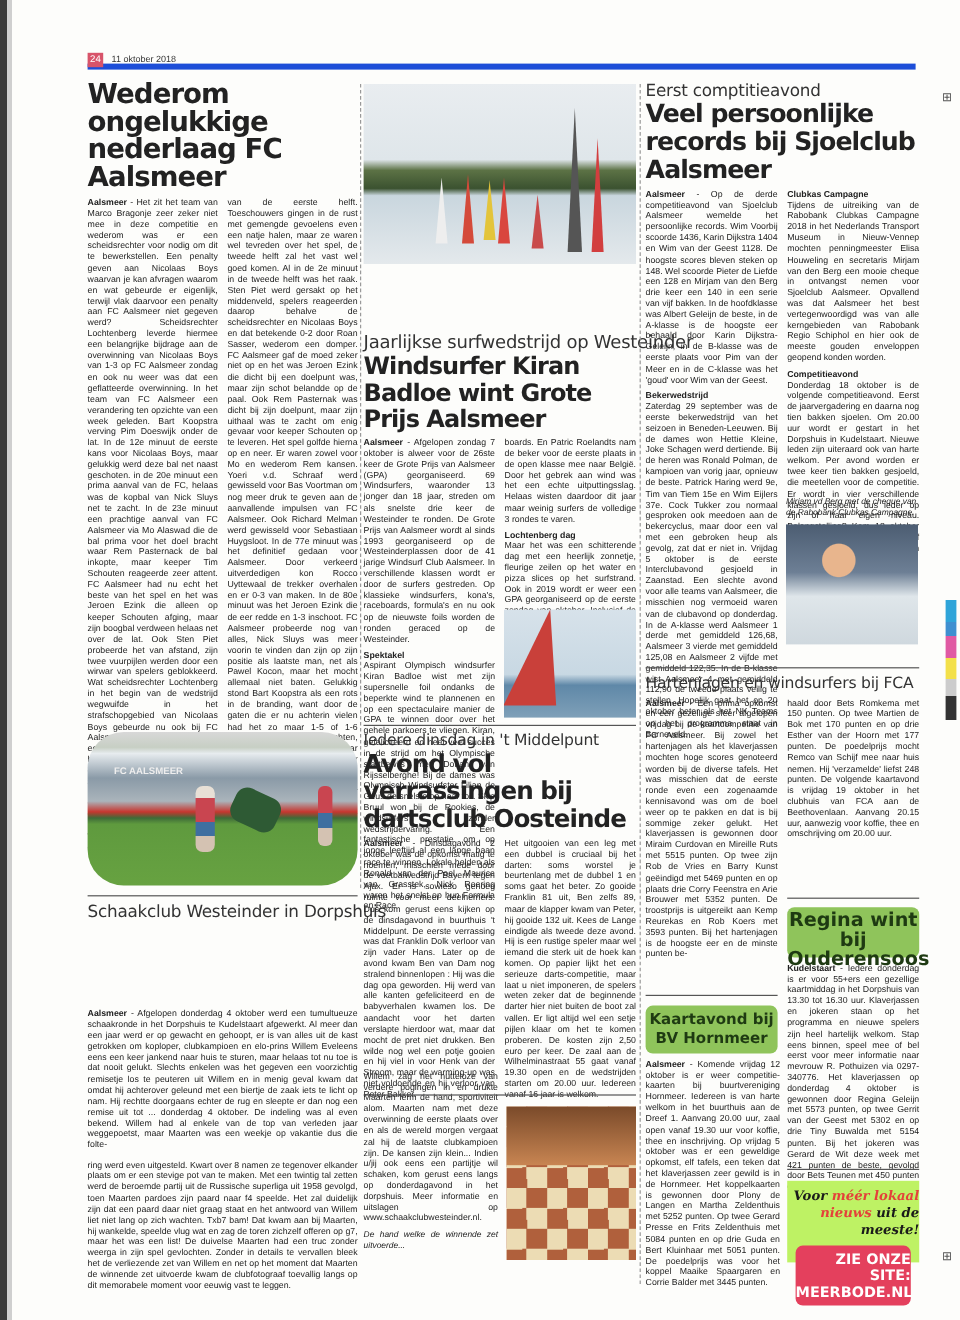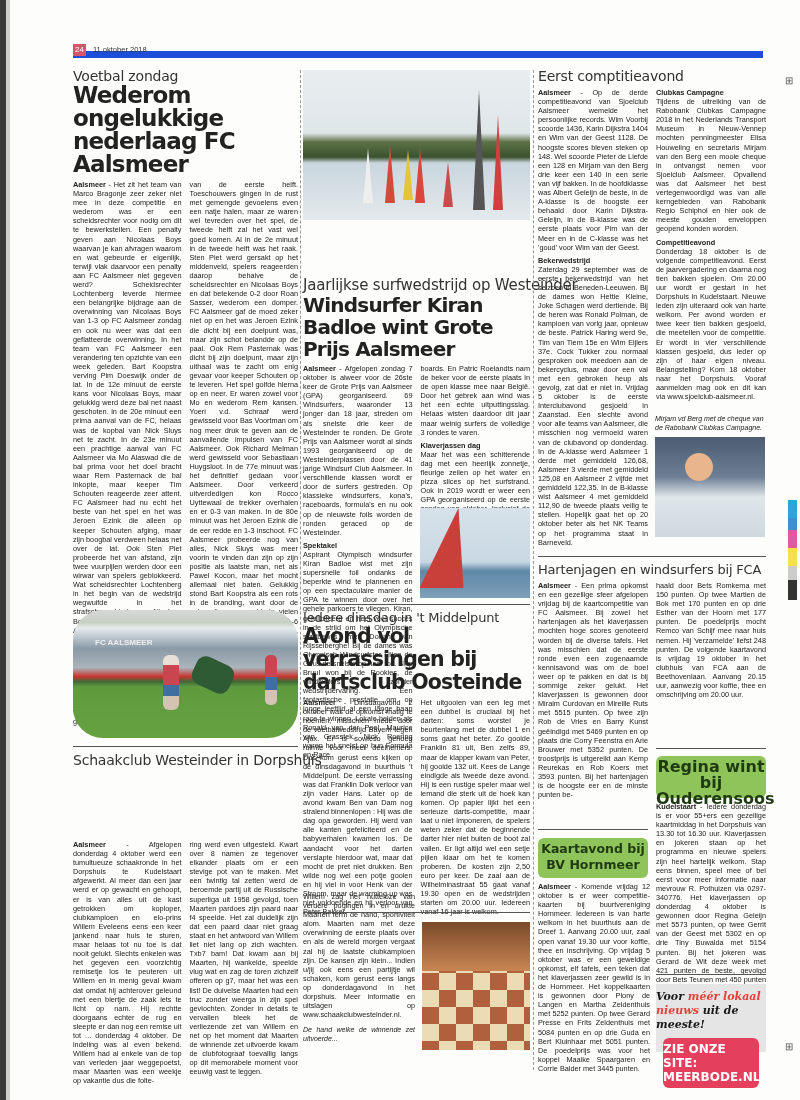--- a/index.html
+++ b/index.html
@@ -1,20 +1,20 @@
 <!DOCTYPE html>
 <html><head>
 <meta charset="utf-8">
 <style>
   * { box-sizing: border-box; margin: 0; padding: 0; }
   html, body { width: 800px; height: 1100px; background: #fdfdfb; overflow: hidden; }
   body { position: relative; font-family: "Liberation Sans", sans-serif; color: #1a1a1a; }
   .scan-edge { position: absolute; left: 0; top: 0; width: 6px; height: 1100px; background: #3a3a3a; }
   .scan-edge2 { position: absolute; left: 6px; top: 0; width: 4px; height: 1100px; background: #cfcfcf; }
-  .page-header { position: absolute; left: 73px; top: 43px; width: 690px; height: 15px; border-bottom: 7px solid #1d4ed8; }
+  .page-header { position: absolute; left: 73px; top: 43px; width: 690px; height: 15px; border-bottom: 5px solid #1d4ed8; }
   .page-num { position: absolute; left: 0; top: 1px; width: 13px; height: 12px; background: #d8546a; color: #fff; font-size: 8px; text-align: center; line-height: 12px; }
   .page-date { position: absolute; left: 20px; top: 2px; font-size: 7.5px; color: #333; }
 
   .article { position: absolute; }
   .kicker { font-family: "DejaVu Sans", sans-serif; font-size: 14px; color: #333; letter-spacing: -0.2px; white-space: nowrap; }
   .headline { font-family: "DejaVu Sans", sans-serif; font-weight: bold; font-size: 23px; line-height: 23px; color: #222; letter-spacing: -0.8px; }
   .cols { display: flex; gap: 8px; margin-top: 4px; }
   .col { flex: 1; font-size: 7.3px; line-height: 9.1px; text-align: justify; color: #222; }
   .col p { margin-bottom: 3px; }
   .col b.lead { font-weight: bold; }
@@ -27,58 +27,57 @@
   .photo { position: absolute; overflow: hidden; }
   .ph-surf { background: linear-gradient(#e9edf0 0%, #dfe6ea 42%, #5c7245 48%, #3b5230 58%, #c9d6de 62%, #e4e9ec 100%); }
   .ph-surf .sail { position: absolute; width: 0; height: 0; border-left: 5px solid transparent; border-right: 5px solid transparent; }
   .ph-soccer { background: linear-gradient(#d8d8d8 0%, #c7cfc4 10%, #e7ecef 14%, #8a9aa7 30%, #aab4bb 45%, #c7362f 52%, #3e6b38 56%, #5f9a3e 60%, #67a241 100%); border-radius: 30px; }
   .ph-sail2 { background: linear-gradient(#d7e2ea 0%, #c8d8e3 60%, #5f88a8 70%, #7fa0b8 100%); }
   .ph-woman { background: radial-gradient(circle at 40% 30%, #e8b58d 0 14%, transparent 15%), linear-gradient(#4c5d72 0%, #6d7f95 40%, #dfe6ea 60%, #cfd8de 100%); }
   .ph-chess { background: repeating-conic-gradient(#b0603c 0 25%, #ecdcb4 0 50%) 0 0/34px 34px; }
   .ph-chess::before { content: ""; position: absolute; left: 0; top: 0; right: 0; height: 38%; background: linear-gradient(#7a4a2a, #c88552); }
 
   .green-box { position: absolute; background: #8fc45b; border-radius: 6px; text-align: center; font-family: "DejaVu Sans", sans-serif; font-weight: bold; color: #1e3a12; }
-  .ad { position: absolute; background: #e5e5e5; text-align: left; }
+  .ad { position: absolute; background: #bef264; text-align: right; }
   .ad-line1 { font-family: "DejaVu Serif", serif; font-style: italic; font-weight: bold; font-size: 11px; line-height: 14px; margin-top: 6px; }
   .ad-line1 .red { color: #e4413a; }
   .ad-btn { margin: 6px auto 0; width: 96px; background: #e4405d; border-radius: 6px; color: #fff; font-family: "DejaVu Sans", sans-serif; font-weight: bold; font-size: 12px; line-height: 14px; padding: 4px 0; }
   .colorbar { position: absolute; left: 788px; width: 9px; }
   .reg-mark { position: absolute; font-size: 10px; color: #555; }
 </style>
 </head>
 <body>
 
 <div class="scan-edge"></div>
 <div class="scan-edge2"></div>
 
 <div class="page-header">
   <span class="page-num">24</span>
   <span class="page-date">11 oktober 2018</span>
 </div>
 
 <div class="article" style="left:73px; top:68px; width:225px;">
-  <div class="kicker">Voetbal zondag</div>
   <div class="headline">Wederom ongelukkige nederlaag FC Aalsmeer</div>
   <div class="cols" style="height:500px;">
     <div class="col"><b class="lead">Aalsmeer</b><span> - Het zit het team van Marco Bragonje zeer zeker niet mee in deze competitie en wederom was er een scheidsrechter voor nodig om dit te bewerkstellen. Een penalty geven aan Nicolaas Boys waarvan je kan afvragen waarom en wat gebeurde er eigenlijk, terwijl vlak daarvoor een penalty aan FC Aalsmeer niet gegeven werd? Scheidsrechter Lochtenberg leverde hiermee een belangrijke bijdrage aan de overwinning van Nicolaas Boys van 1-3 op FC Aalsmeer zondag en ook nu weer was dat een geflatteerde overwinning. In het team van FC Aalsmeer een verandering ten opzichte van een week geleden. Bart Koopstra verving Pim Doeswijk onder de lat. In de 12e minuut de eerste kans voor Nicolaas Boys, maar gelukkig werd deze bal net naast geschoten. in de 20e minuut een prima aanval van de FC, helaas was de kopbal van Nick Sluys net te zacht. In de 23e minuut een prachtige aanval van FC Aalsmeer via Mo Alaswad die de bal prima voor het doel bracht waar Rem Pasternack de bal inkopte, maar keeper Tim Schouten reageerde zeer attent. FC Aalsmeer had nu echt het beste van het spel en het was Jeroen Ezink die alleen op keeper Schouten afging, maar zijn boogbal verdween helaas net over de lat. Ook Sten Piet probeerde het van afstand, zijn twee vuurpijlen werden door een wirwar van spelers geblokkeerd. Wat scheidsrechter Lochtenberg in het begin van de wedstrijd wegwuifde in het strafschopgebied van Nicolaas Boys gebeurde nu ook bij FC Aalsmeer. In de 30e minuut bij een zeer lichte overtreding was het raak en wees hij tot ontsteltenis van iedereen naar de stip en was het voor Peter Burgmeijer een koud kunstje om de bal erin te schieten: 0-1 en op dat moment onverdiend. De ploeg van Marco Bragonje bleef voetballen en dicteerde voor een groot gedeelte de rest</span></div>
     <div class="col"><span>van de eerste helft. Toeschouwers gingen in de rust met gemengde gevoelens even een natje halen, maar ze waren wel tevreden over het spel, de tweede helft zal het vast wel goed komen. Al in de 2e minuut in de tweede helft was het raak. Sten Piet werd gersakt op het middenveld, spelers reageerden daarop behalve de scheidsrechter en Nicolaas Boys en dat betekende 0-2 door Roan Sasser, wederom een domper. FC Aalsmeer gaf de moed zeker niet op en het was Jeroen Ezink die dicht bij een doelpunt was, maar zijn schot belandde op de paal. Ook Rem Pasternak was dicht bij zijn doelpunt, maar zijn uithaal was te zacht om enig gevaar voor keeper Schouten op te leveren. Het spel golfde hierna op en neer. Er waren zowel voor Mo en wederom Rem kansen. Yoeri v.d. Schraaf werd gewisseld voor Bas Voortman om nog meer druk te geven aan de aanvallende impulsen van FC Aalsmeer. Ook Richard Melman werd gewisseld voor Sebastiaan Huygsloot. In de 77e minuut was het definitief gedaan voor Aalsmeer. Door verkeerd uitverdedigen kon Rocco Uyttewaal de trekker overhalen en er 0-3 van maken. In de 80e minuut was het Jeroen Ezink die de eer redde en 1-3 inschoot. FC Aalsmeer probeerde nog van alles, Nick Sluys was meer voorin te vinden dan zijn op zijn positie als laatste man, net als Pawel Kocon, maar het mocht allemaal niet baten. Gelukkig stond Bart Koopstra als een rots in de branding, want door de gaten die er nu achterin vielen had het zo maar 1-5 of 1-6 kunnen worden. Er is gevochten, het zit gewoon niet mee, maar supporters zijn wel tevreden over het veldspel en de strijdlust. Zondag wederom thuis en nu tegen Warmunda en dan moet er echt punten gehaald worden om nog een kans te maken in deze competitie.</span><br><span class="credit" style="font-style:normal;">Foto: www.kicksfotos.nl</span></div>
   </div>
 </div>
 <div class="photo ph-soccer" style="left:73px; top:610px; width:225px; height:128px;">
   <div style="position:absolute; left:22px; top:28px; color:#eee; font-size:8px; font-weight:bold;">FC AALSMEER</div>
   <div style="position:absolute; left:90px; top:45px; width:16px; height:55px; background:linear-gradient(#e8e0d6 0 18%, #c94550 18% 55%, #3f6fa0 55% 75%, #d4c2b2 75%); border-radius:6px;"></div>
   <div style="position:absolute; left:120px; top:50px; width:40px; height:30px; background:#2e5a34; border-radius:10px; transform:rotate(25deg);"></div>
   <div style="position:absolute; left:192px; top:45px; width:12px; height:50px; background:linear-gradient(#c94550 0 45%, #3f6fa0 45% 70%, #d4c2b2 70%); border-radius:5px;"></div>
 </div>
 <div class="rule" style="left:73px; top:746px; width:225px;"></div>
 
 <div class="article" style="left:73px; top:752px; width:455px;">
   <div class="kicker">Schaakclub Westeinder in Dorpshuis</div>
 </div>
-<div class="cols" style="position:absolute; left:73px; top:836px; width:225px;">
+<div class="cols" style="position:absolute; left:73px; top:836px; width:225px;flex-direction:column;">
   <div class="col"><b class="lead">Aalsmeer</b><span> - Afgelopen donderdag 4 oktober werd een tumultueuze schaakronde in het Dorpshuis te Kudelstaart afgewerkt. Al meer dan een jaar werd er op gewacht en gehoopt, er is van alles uit de kast getrokken om koploper, clubkampioen en elo-prins Willem Eveleens eens een keer jankend naar huis te sturen, maar helaas tot nu toe is dat nooit gelukt. Slechts enkelen was het gegeven een voorzichtig remisetje los te peuteren uit Willem en in menig geval kwam dat omdat hij achterover geleund met een biertje de zaak iets te licht op nam. Hij rechtte doorgaans echter de rug en sleepte er dan nog een remise uit tot ... donderdag 4 oktober. De indeling was al even bekend. Willem had al enkele van de top van verleden jaar weggepoetst, maar Maarten was een weekje op vakantie dus die folte-</span></div>
   <div class="col"><span>ring werd even uitgesteld. Kwart over 8 namen ze tegenover elkander plaats om er een stevige pot van te maken. Met een twintig tal zetten werd de beroemde partij uit de Russische superliga uit 1958 gevolgd, toen Maarten pardoes zijn paard naar f4 speelde. Het zal duidelijk zijn dat een paard daar niet graag staat en het antwoord van Willem liet niet lang op zich wachten. Txb7 bam! Dat kwam aan bij Maarten, hij wankelde, speelde vlug wat en zag de toren zichzelf offeren op g7, maar het was een list! De duivelse Maarten had een truc zonder weerga in zijn spel gevlochten. Zonder in details te vervallen bleek het de verliezende zet van Willem en net op het moment dat Maarten de winnende zet uitvoerde kwam de clubfotograaf toevallig langs op dit memorabele moment voor eeuwig vast te leggen.</span></div>
 </div>
 <div class="col" style="position:absolute; left:303px; top:892px; width:112px;">
   <span>Willem zag het nutteloze van verdere pogingen in en drukte Maarten ferm de hand, sportiviteit alom. Maarten nam met deze overwinning de eerste plaats over en als de wereld morgen vergaat zal hij de laatste clubkampioen zijn. De kansen zijn klein... Indien u/jij ook eens een partijtje wil schaken, kom gerust eens langs op donderdagavond in het dorpshuis. Meer informatie en uitslagen op www.schaakclubwesteinder.nl.</span>
   <p class="caption" style="margin-top:6px;">De hand welke de winnende zet uitvoerde...</p>
 </div>
 <div class="photo ph-chess" style="left:422px; top:922px; width:108px; height:128px;"></div>
 
 <div class="photo ph-surf" style="left:303px; top:70px; width:227px; height:150px;">
@@ -94,21 +93,21 @@
   <div class="kicker" style="font-size:15px;margin-top:48px;">Jaarlijkse surfwedstrijd op Westeinder</div>
   <div class="headline" style="font-size:20px; line-height:22px;">Windsurfer Kiran Badloe wint Grote Prijs Aalsmeer</div>
   <div class="cols">
     <div class="col">
       <b class="lead">Aalsmeer</b><span> - Afgelopen zondag 7 oktober is alweer voor de 26ste keer de Grote Prijs van Aalsmeer (GPA) georganiseerd. 69 Windsurfers, waaronder 13 jonger dan 18 jaar, streden om als snelste drie keer de Westeinder te ronden. De Grote Prijs van Aalsmeer wordt al sinds 1993 georganiseerd op de Westeinderplassen door de 41 jarige Windsurf Club Aalsmeer. In verschillende klassen wordt er door de surfers gestreden. Op klassieke windsurfers, kona's, raceboards, formula's en nu ook op de nieuwste foils worden de ronden geraced op de Westeinder.</span>
       <span class="sub">Spektakel</span>
       <span>Aspirant Olympisch windsurfer Kiran Badloe wist met zijn supersnelle foil ondanks de beperkte wind te plannenen en op een spectaculaire manier de GPA te winnen door over het gehele parkoers te vliegen. Kiran, gefeliciteerd en heel veel succes in de strijd om het Olympische startbewijs met Dorian van Rijsselberghe! Bij de dames was Olympisch Windsurfster Lilian de Geus de snelste op haar foil. Skip Bruul won bij de Rookies, de windsurfers zonder wedstrijdervaring. Een fantastische prestatie om op jonge leeftijd al een lange baan race te winnen. Lokale helden als Ronald van der Poel, Maurice van Grasstek, Nick Roering waren het snelst op hun Formula en Race</span>
     </div>
     <div class="col">
       <span>boards. En Patric Roelandts nam de beker voor de eerste plaats in de open klasse mee naar België. Door het gebrek aan wind was het een echte uitputtingsslag. Helaas wisten daardoor dit jaar maar weinig surfers de volledige 3 rondes te varen.</span>
-      <span class="sub">Klaverjassen dag</span>
+      <span class="sub">Lochtenberg dag</span>
       <span>Maar het was een schitterende dag met een heerlijk zonnetje, fleurige zeilen op het water en pizza slices op het surfstrand. Ook in 2019 wordt er weer een GPA georganiseerd op de eerste zondag van oktober. Inclusief de welbekende tombola, die elke keer weer zo goed gevuld wordt door diverse sponsoren. Zo goed dat elke windsurfer met een mooie prijs naar huis gaat. De volledige uitslag en nog veel meer foto's zijn te vinden op www.wsca.nl.</span><br>
       <span class="credit">Foto: www.kicksfotos.nl</span>
     </div>
   </div>
 </div>
 <div class="photo ph-sail2" style="left:420px; top:508px; width:110px; height:90px;">
   <div style="position:absolute; left:8px; top:0; width:0; height:0; border-left:22px solid transparent; border-right:22px solid transparent; border-bottom:80px solid #c9403a; transform:skewX(-12deg);"></div>
 </div>
 <div class="rule" style="left:303px; top:604px; width:227px;"></div>
 
@@ -120,20 +119,21 @@
     <div class="col"><span>Het uitgooien van een leg met een dubbel is cruciaal bij het darten: soms worstel je beurtenlang met de dubbel 1 en soms gaat het beter. Zo gooide Franklin 81 uit, Ben zelfs 89, maar de klapper kwam van Peter, hij gooide 132 uit. Kees de Lange eindigde als tweede deze avond. Hij is een rustige speler maar wel iemand die sterk uit de hoek kan komen. Op papier lijkt het een serieuze darts-competitie, maar laat u niet imponeren, de spelers weten zeker dat de beginnende darter hier niet buiten de boot zal vallen. Er ligt altijd wel een setje pijlen klaar om het te komen proberen. De kosten zijn 2,50 euro per keer. De zaal aan de Wilhelminastraat 55 gaat vanaf 19.30 open en de wedstrijden starten om 20.00 uur. Iedereen vanaf 16 jaar is welkom.</span></div>
   </div>
 </div>
 <div class="rule" style="left:303px; top:912px; width:227px;"></div>
 
 <div class="vrule" style="left:300px; top:70px; height:670px;"></div>
 <div class="vrule" style="left:533px; top:70px; height:1000px;"></div>
 
 <div class="article" style="left:538px; top:68px; width:228px;">
   <div class="kicker">Eerst comptitieavond</div>
+  <div class="headline" style="font-size:21px;">Veel persoonlijke records bij Sjoelclub Aalsmeer</div>
   <div class="cols">
     <div class="col">
       <b class="lead">Aalsmeer</b><span> - Op de derde competitieavond van Sjoelclub Aalsmeer wemelde het persoonlijke records. Wim Voorbij scoorde 1436, Karin Dijkstra 1404 en Wim van der Geest 1128. De hoogste scores bleven steken op 148. Wel scoorde Pieter de Liefde een 128 en Mirjam van den Berg drie keer een 140 in een serie van vijf bakken. In de hoofdklasse was Albert Geleijn de beste, in de A-klasse is de hoogste eer behaald door Karin Dijkstra-Geleijn, in de B-klasse was de eerste plaats voor Pim van der Meer en in de C-klasse was het 'goud' voor Wim van der Geest.</span>
       <span class="sub">Bekerwedstrijd</span>
       <span>Zaterdag 29 september was de eerste bekerwedstrijd van het seizoen in Beneden-Leeuwen. Bij de dames won Hettie Kleine, Joke Schagen werd dertiende. Bij de heren was Ronald Polman, de kampioen van vorig jaar, opnieuw de beste. Patrick Haring werd 9e, Tim van Tiem 15e en Wim Eijlers 37e. Cock Tukker zou normaal gesproken ook meedoen aan de bekercyclus, maar door een val met een gebroken heup als gevolg, zat dat er niet in. Vrijdag 5 oktober is de eerste Interclubavond gesjoeld in Zaanstad. Een slechte avond voor alle teams van Aalsmeer, die misschien nog vermoeid waren van de clubavond op donderdag. In de A-klasse werd Aalsmeer 1 derde met gemiddeld 126,68, Aalsmeer 3 vierde met gemiddeld 125,08 en Aalsmeer 2 vijfde met gemiddeld 122,35. In de B-klasse wist Aalsmeer 4 met gemiddeld 112,90 de tweede plaats veilig te stellen. Hopelijk gaat het op 20 oktober beter als het NK Teams op het programma staat in Barneveld.</span>
     </div>
     <div class="col">
       <span class="sub" style="margin-top:0;">Clubkas Campagne</span>
       <span>Tijdens de uitreiking van de Rabobank Clubkas Campagne 2018 in het Nederlands Transport Museum in Nieuw-Vennep mochten penningmeester Elisa Houweling en secretaris Mirjam van den Berg een mooie cheque in ontvangst nemen voor Sjoelclub Aalsmeer. Opvallend was dat Aalsmeer het best vertegenwoordigd was van alle kerngebieden van Rabobank Regio Schiphol en hier ook de meeste gouden enveloppen geopend konden worden.</span>
       <span class="sub">Competitieavond</span>

